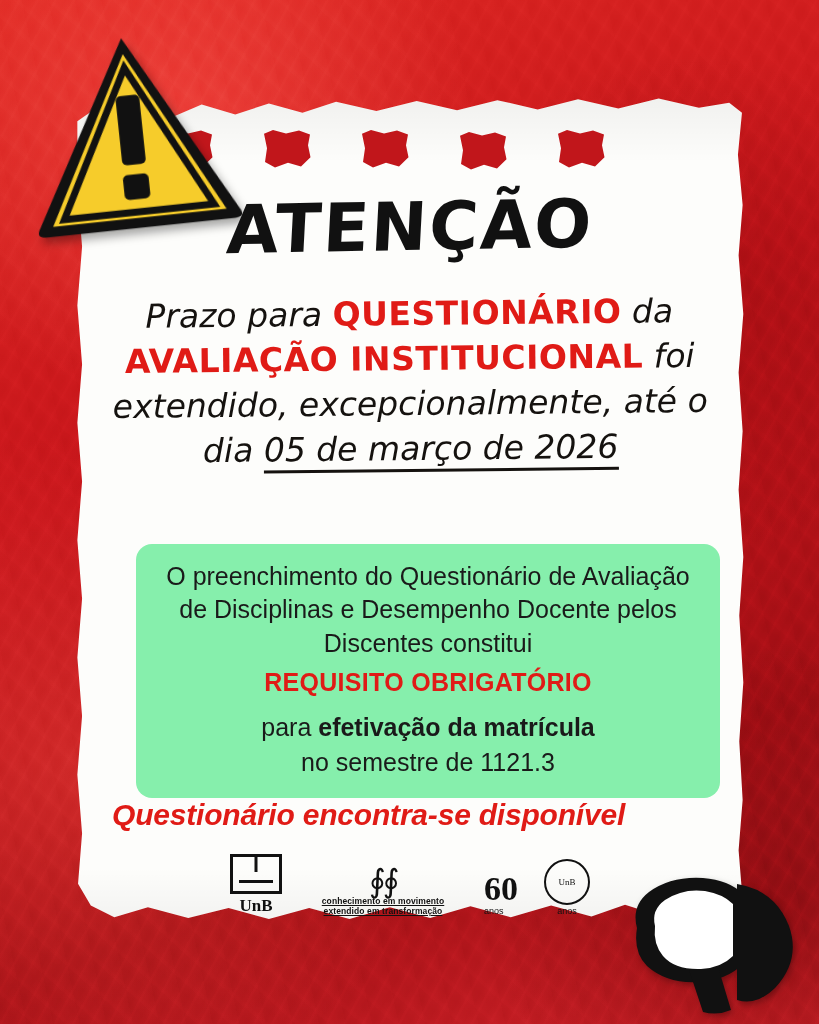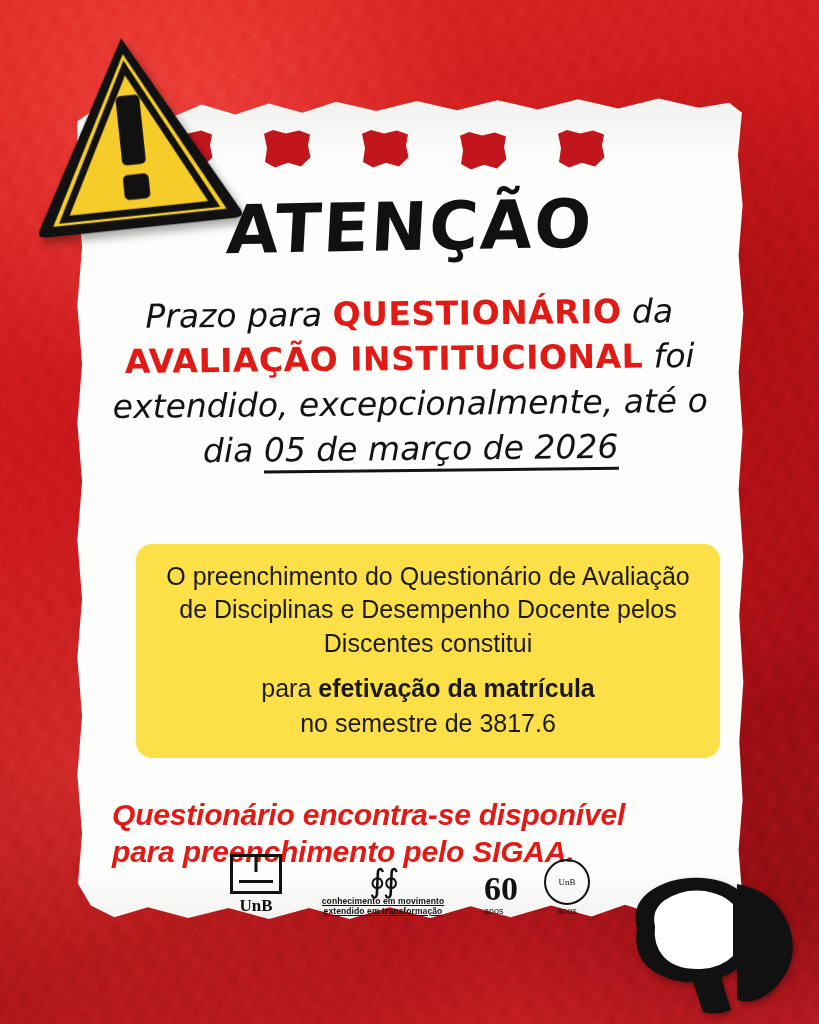--- a/index.html
+++ b/index.html
@@ -153,21 +153,21 @@
     padding-bottom: 1px;
   }
 
   
   .yellowbox {
     position: absolute;
     left: 62px;
     top: 448px;
     width: 548px;
     padding: 16px 18px 18px;
-    background: #fde047;
+    background: #86efac;
     border-radius: 16px;
     text-align: center;
     font-family: "Liberation Sans", sans-serif;
     font-size: 25px;
     line-height: 1.33;
     color: #1a1a1a;
   }
   .yellowbox .req {
     display: block;
     color: #e01b16;
@@ -333,27 +333,27 @@
       <div>extendido, excepcionalmente, até o</div>
       <div>
         <span>dia </span><span class="date">05 de março de 2026</span>
       </div>
     </div>
 
     <div class="yellowbox">
       <span>O preenchimento do Questionário de</span>
       <span>Avaliação de Disciplinas e Desempenho</span>
       <span>Docente pelos Discentes constitui</span>
+      <span class="req">REQUISITO OBRIGATÓRIO</span>
       <span class="line4"><span>para </span><b>efetivação da matrícula</b></span>
-      <span class="line5">no semestre de 3817.6</span>
+      <span class="line5">no semestre de 1121.3</span>
     </div>
 
     <div class="callout">
       <div>Questionário encontra-se disponível</div>
-      <div>para preenchimento pelo SIGAA.</div>
     </div>
 
     <div class="footer">
       <div class="logo-unb">
         <div class="mark"></div>
         <div class="label">UnB</div>
       </div>
       <div class="logo-mov">
         <div class="sym">∮∮</div>
         <div class="t1">conhecimento em movimento</div>

